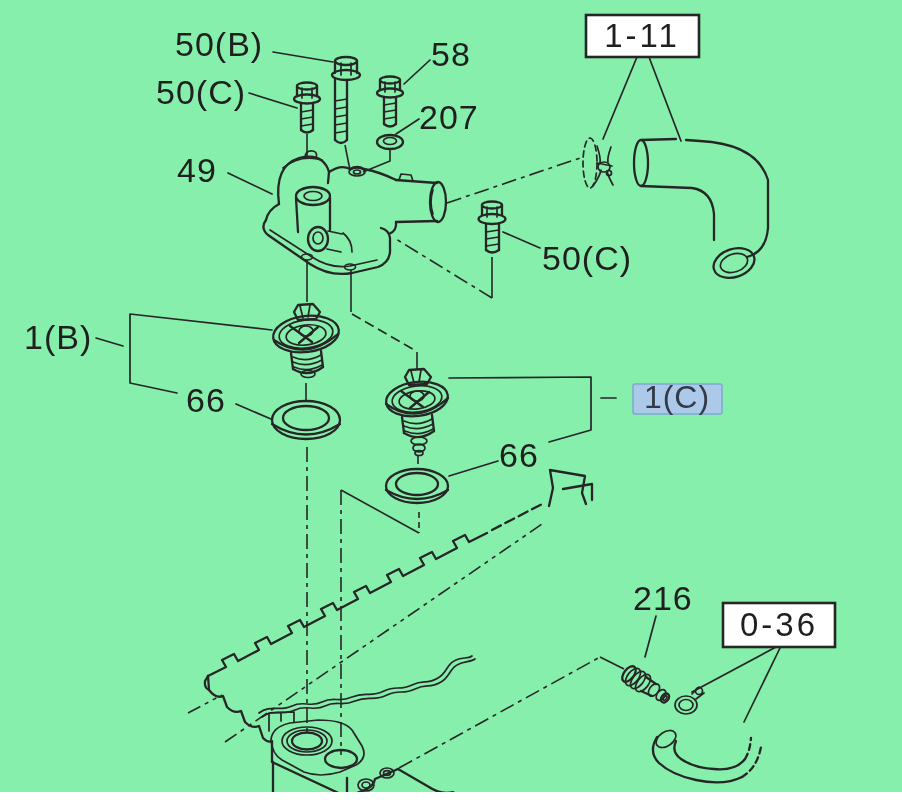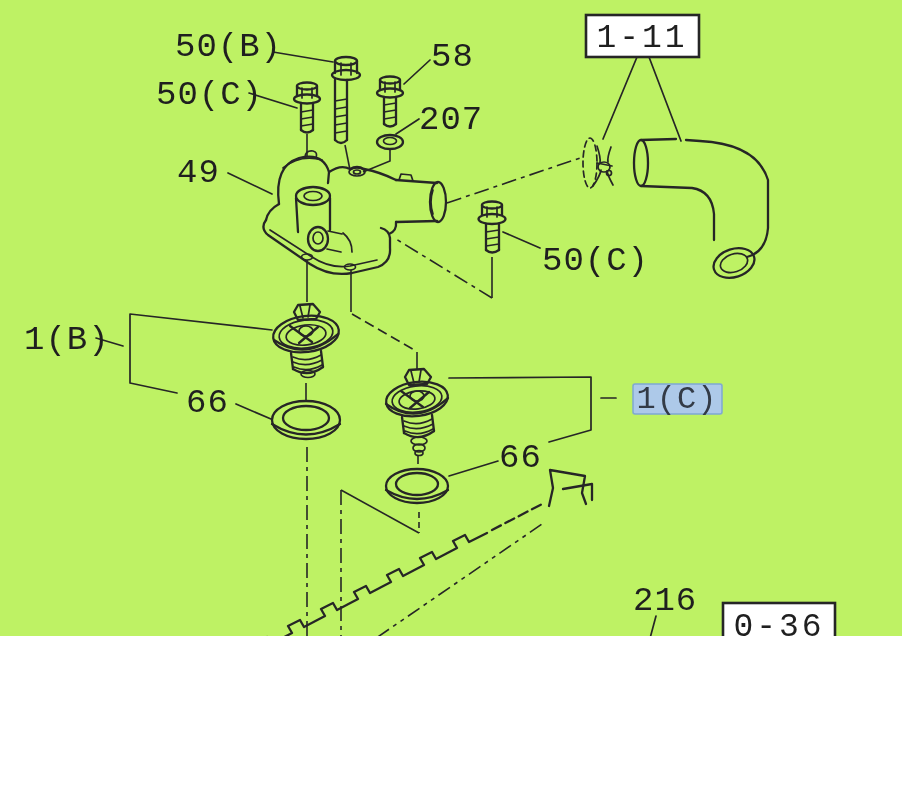--- a/index.html
+++ b/index.html
@@ -1,17 +1,17 @@
 <!DOCTYPE html>
 <html><head>
 <meta charset="utf-8">
 <style>
   html,body{margin:0;padding:0;background:#fff;}
-  #stage{position:relative;width:902px;height:636px;background:#bef264;overflow:hidden;
-         font-family:Liberation Mono, monospace;}
+  #stage{position:relative;width:902px;height:792px;background:#86efac;overflow:hidden;
+         font-family:Liberation Sans, sans-serif;}
   svg{position:absolute;left:0;top:0;}
   .ln{fill:none;stroke:#262626;stroke-width:2.3;stroke-linecap:round;stroke-linejoin:round;}
   .thin{fill:none;stroke:#262626;stroke-width:1.7;stroke-linecap:round;stroke-linejoin:round;}
   .cl{fill:none;stroke:#262626;stroke-width:1.6;stroke-linecap:butt;}
   .dd{stroke-dasharray:15 5 4 5;}
   .dd2{stroke-dasharray:10 5;}
   .dd3{stroke-dasharray:14 5 4 5 4 5;}
   .dsh{stroke-dasharray:6 4;}
   .lbl{font-size:34px;fill:#1f1f1f;letter-spacing:1px;}
   .boxlbl{font-size:33px;fill:#1f1f1f;letter-spacing:3px;text-anchor:middle;}

